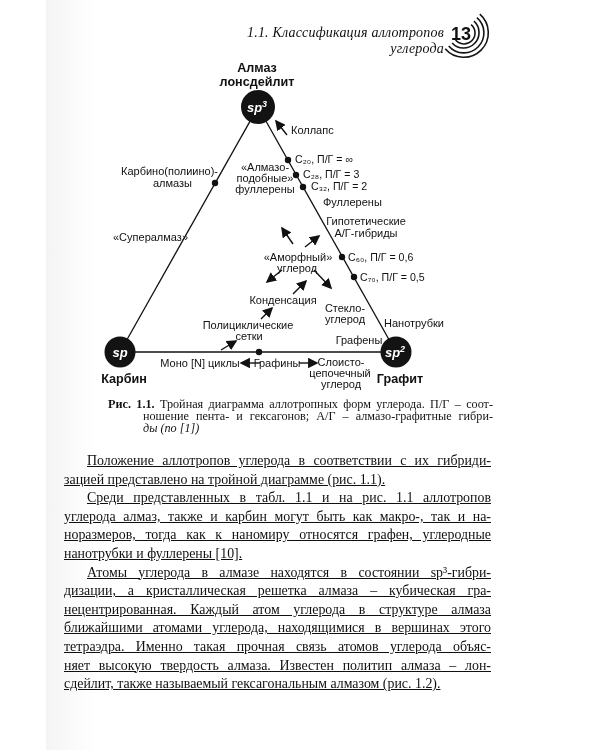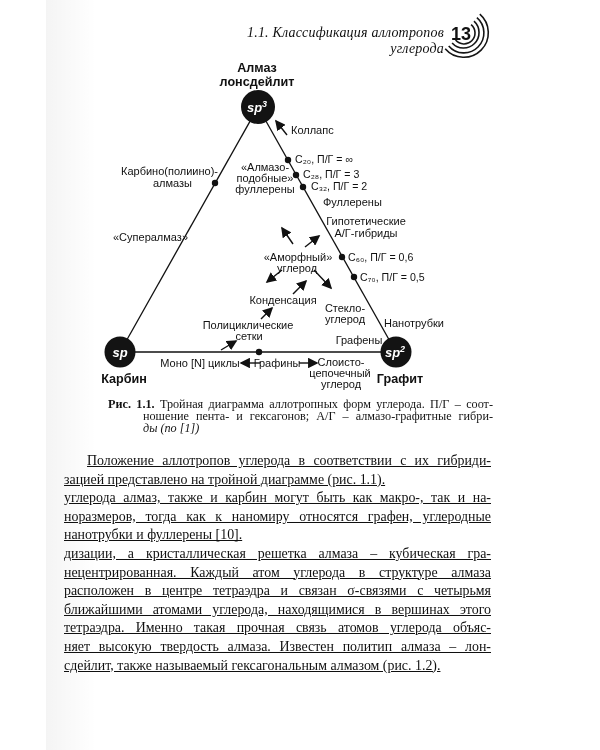--- a/index.html
+++ b/index.html
@@ -128,23 +128,24 @@
   <text x="341" y="388" text-anchor="middle">углерод</text>
 </svg>
 
 <div class="cap jl" style="left:108px;top:399px;width:385px;position:absolute;"><span class="b">Рис. 1.1.</span><span> Тройная диаграмма аллотропных форм углерода. П/Г – соот-</span></div>
 <div class="cap jl" style="left:143px;top:411px;width:350px;position:absolute;">ношение пента- и гексагонов; А/Г – алмазо-графитные гибри-</div>
 <div class="cap" style="left:143px;top:423px;width:350px;position:absolute;font-style:italic;">ды (по [1])</div>
 
 <div class="bodytxt">
   <div class="bl j ind">Положение аллотропов углерода в соответствии с их гибриди-</div>
   <div class="bl">зацией представлено на тройной диаграмме (рис. 1.1).</div>
+  <div class="bl j ind">Среди представленных в табл. 1.1 и на рис. 1.1 аллотропов</div>
   <div class="bl j">углерода алмаз, также и карбин могут быть как макро-, так и на-</div>
   <div class="bl j">норазмеров, тогда как к наномиру относятся графен, углеродные</div>
   <div class="bl">нанотрубки и фуллерены [10].</div>
+  <div class="bl j ind">Атомы углерода в алмазе находятся в состоянии sp³-гибри-</div>
   <div class="bl j">дизации, а кристаллическая решетка алмаза – кубическая гра-</div>
   <div class="bl j">нецентрированная. Каждый атом углерода в структуре алмаза</div>
-  <div class="bl j">расположен в центре тетраэдра и связан σ-связями с четырьмя</div>
   <div class="bl j">ближайшими атомами углерода, находящимися в вершинах этого</div>
   <div class="bl j">тетраэдра. Именно такая прочная связь атомов углерода объяс-</div>
   <div class="bl j">няет высокую твердость алмаза. Известен политип алмаза – лон-</div>
   <div class="bl">сдейлит, также называемый гексагональным алмазом (рис. 1.2).</div>
 </div>
 
 </body></html>

